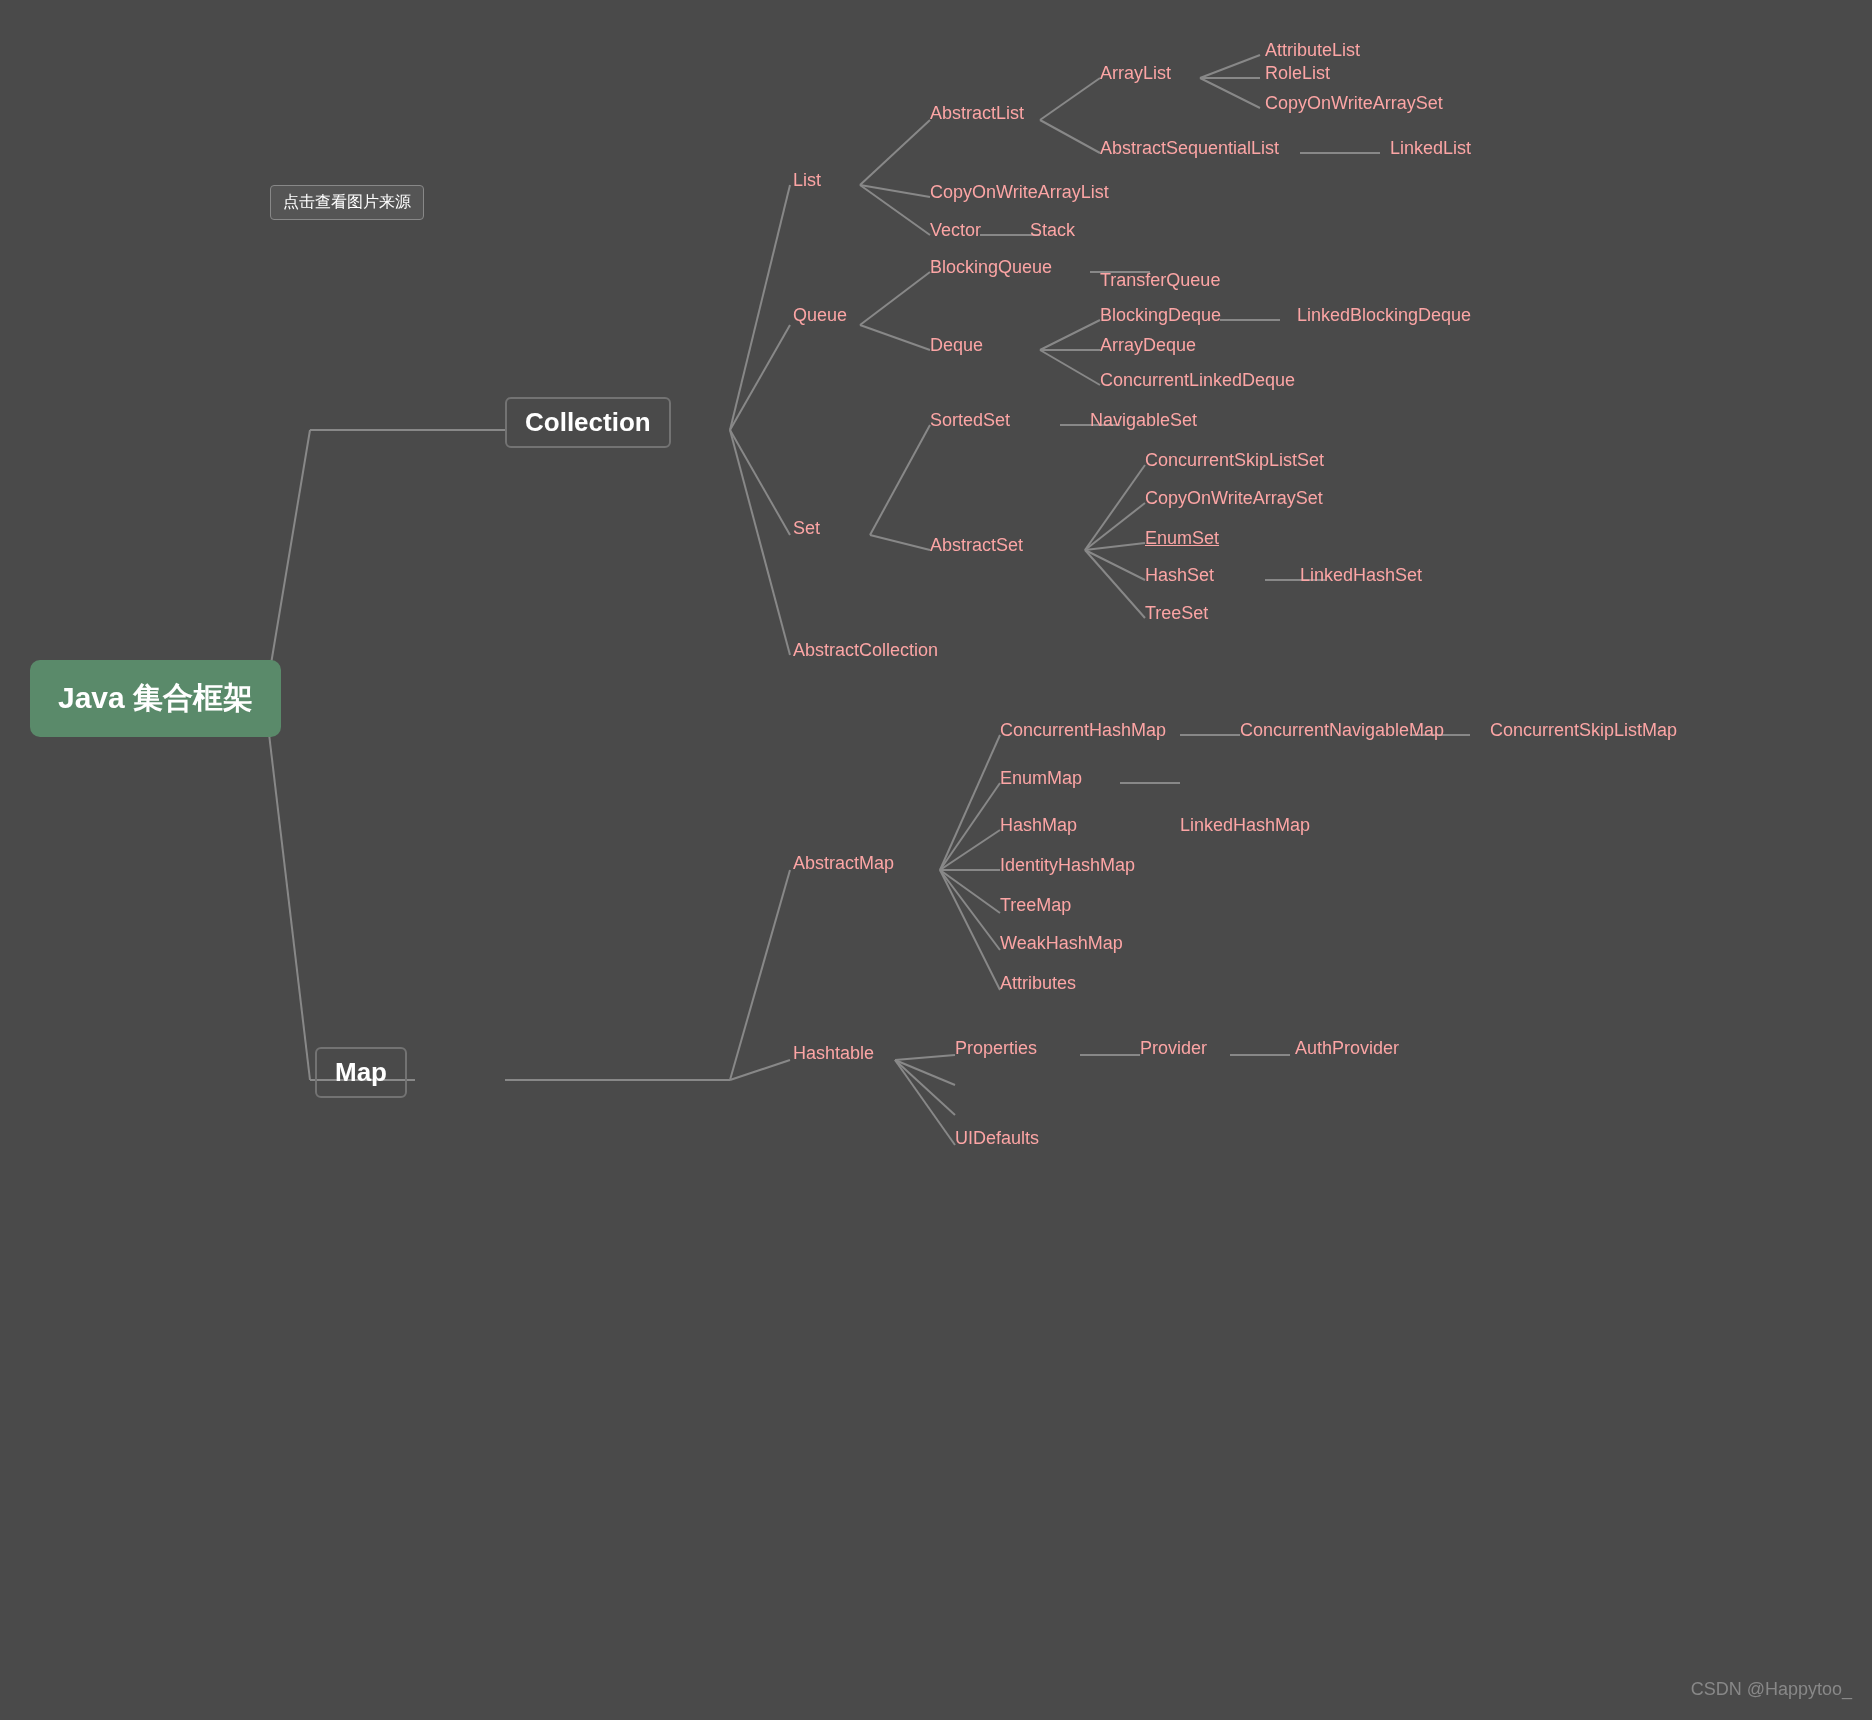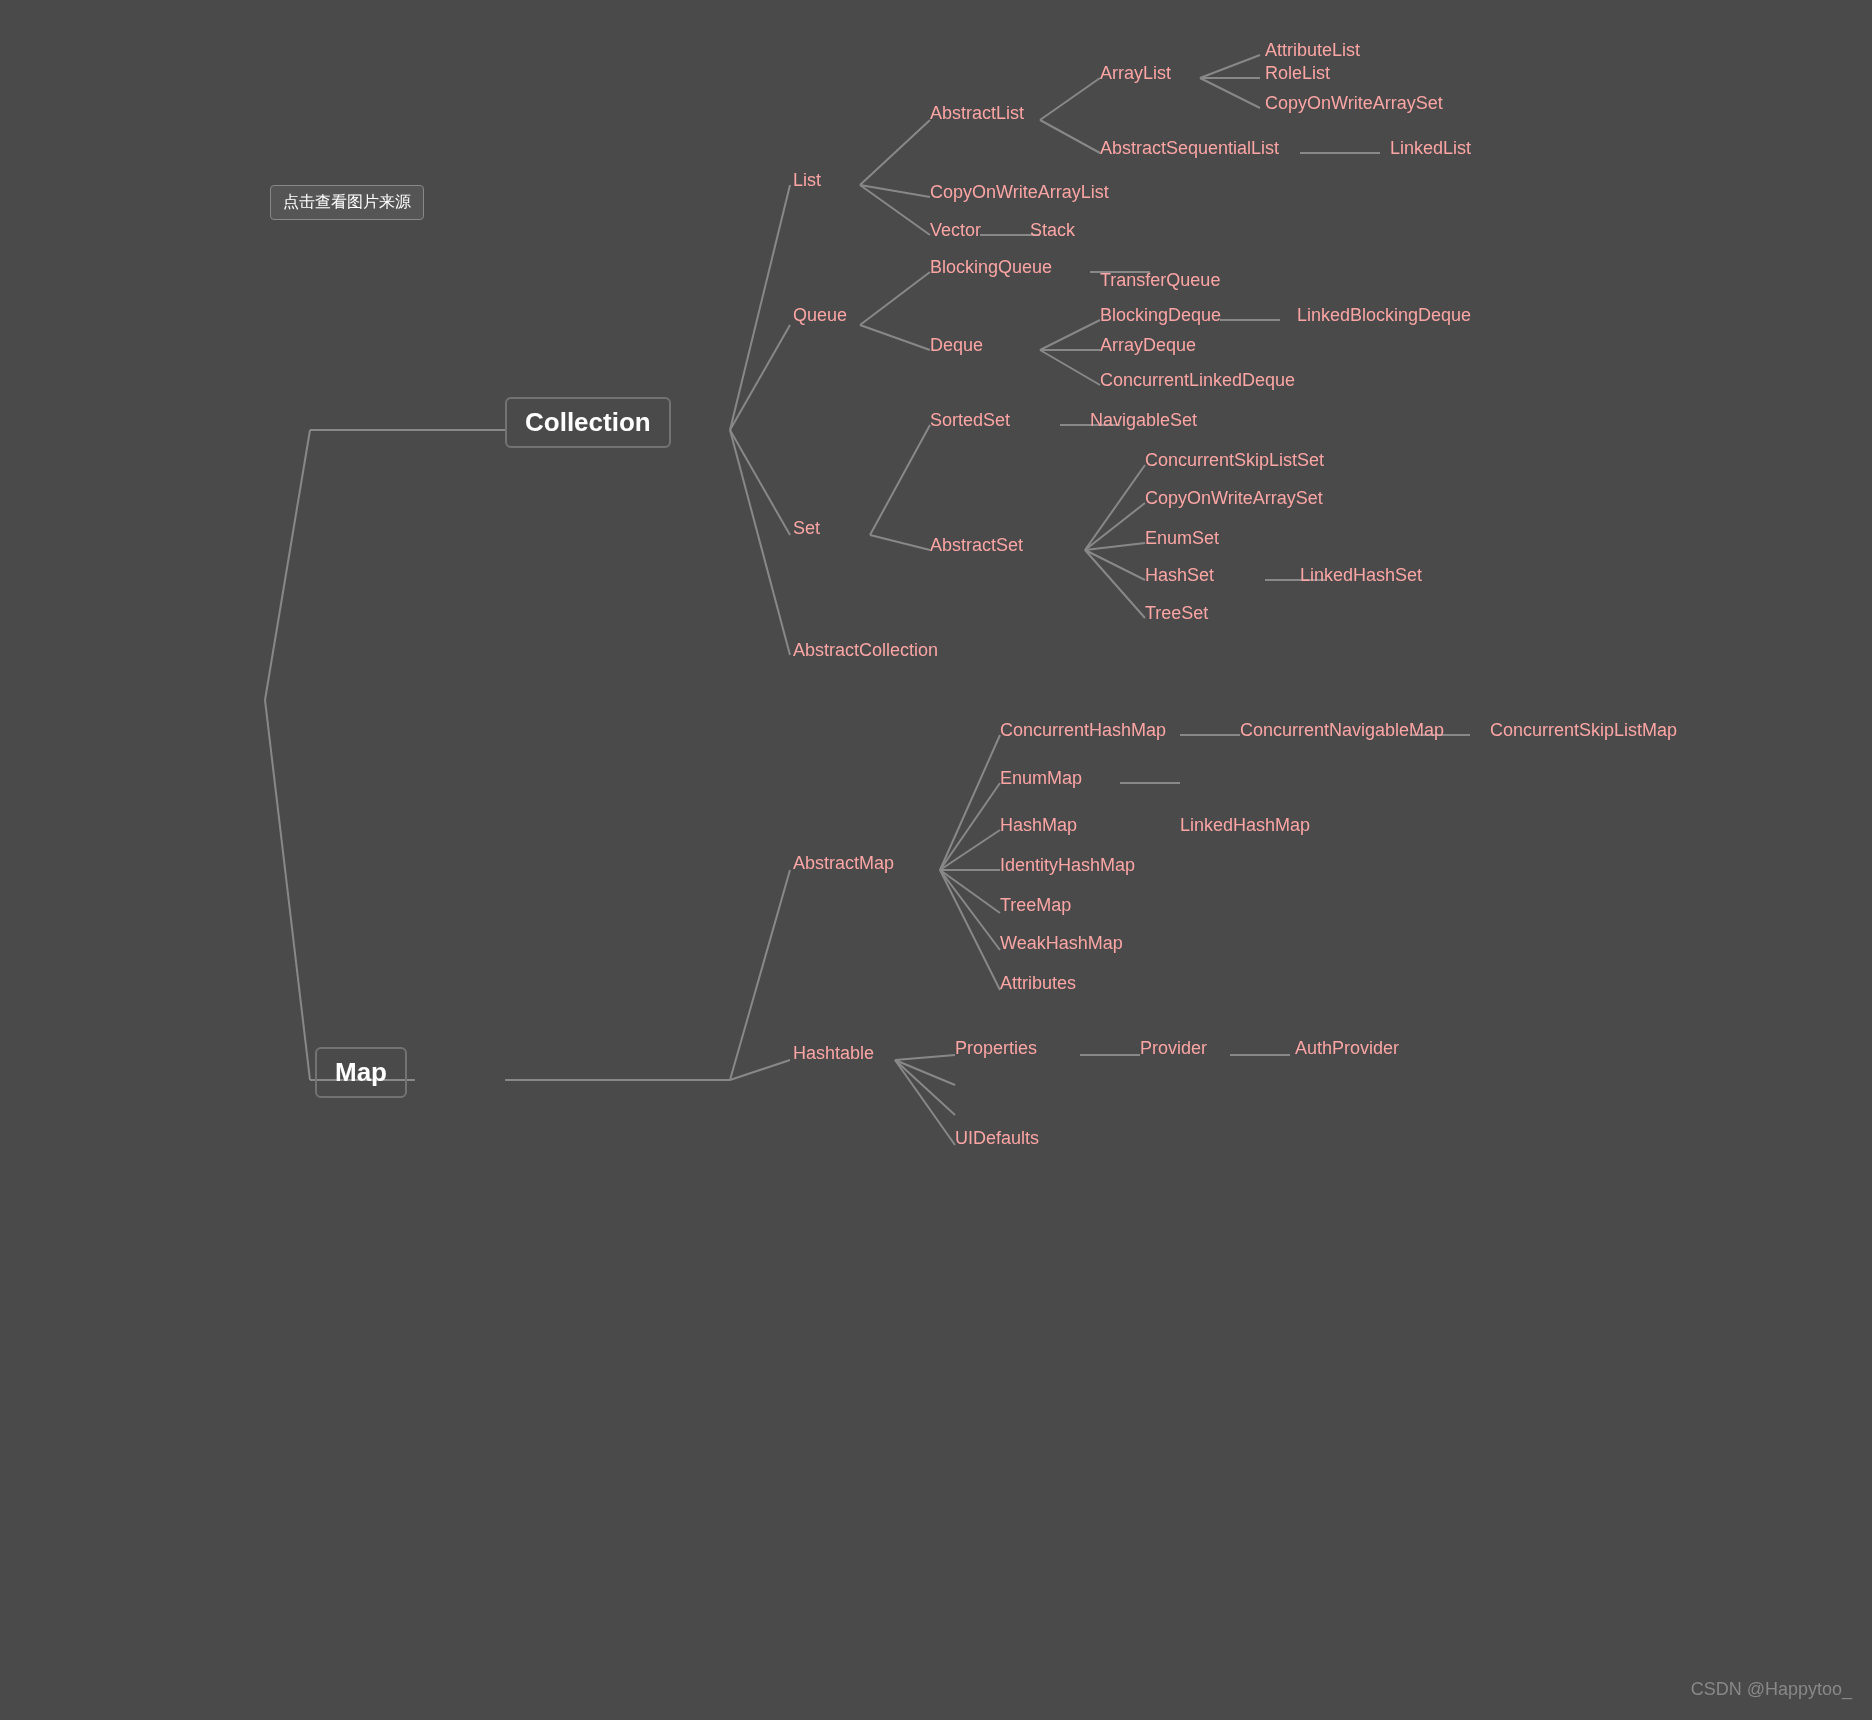--- a/index.html
+++ b/index.html
@@ -178,20 +178,21 @@
     <line x1="895" y1="1060" x2="955" y2="1055" stroke="#888" stroke-width="2"></line>
     <line x1="895" y1="1060" x2="955" y2="1085" stroke="#888" stroke-width="2"></line>
     <line x1="895" y1="1060" x2="955" y2="1115" stroke="#888" stroke-width="2"></line>
     <line x1="895" y1="1060" x2="955" y2="1145" stroke="#888" stroke-width="2"></line>
 
     <line x1="1080" y1="1055" x2="1140" y2="1055" stroke="#888" stroke-width="2"></line>
 
     <line x1="1230" y1="1055" x2="1290" y2="1055" stroke="#888" stroke-width="2"></line>
   </svg>
 
+  <div class="node node-root" style="left: 30px; top: 660px;">Java 集合框架</div>
 
   <div class="node node-box bold" style="left: 505px; top: 397px;">Collection</div>
 
   <div class="node node-box bold" style="left: 315px; top: 1047px;">Map</div>
 
   <div class="image-source-tip" style="left: 270px; top: 185px;">点击查看图片来源</div>
 
   <div class="node node-label" style="left: 793px; top: 170px;">List</div>
 
   <div class="node node-label" style="left: 793px; top: 305px;">Queue</div>
@@ -237,21 +238,21 @@
   <div class="node node-label" style="left: 930px; top: 410px;">SortedSet</div>
 
   <div class="node node-label" style="left: 1090px; top: 410px;">NavigableSet</div>
 
   <div class="node node-label" style="left: 930px; top: 535px;">AbstractSet</div>
 
   <div class="node node-label" style="left: 1145px; top: 450px;">ConcurrentSkipListSet</div>
 
   <div class="node node-label" style="left: 1145px; top: 488px;">CopyOnWriteArraySet</div>
 
-  <div class="node node-label" style="left: 1145px; top: 528px;">EnumSet</div>
+  <div class="node node-label" style="left: 1145px; top: 528px; text-decoration: underline;">EnumSet</div>
 
   <div class="node node-label" style="left: 1145px; top: 565px;">HashSet</div>
 
   <div class="node node-label" style="left: 1300px; top: 565px;">LinkedHashSet</div>
 
   <div class="node node-label" style="left: 1145px; top: 603px;">TreeSet</div>
 
   <div class="node node-label" style="left: 793px; top: 853px;">AbstractMap</div>
 
   <div class="node node-label" style="left: 1000px; top: 720px;">ConcurrentHashMap</div>

